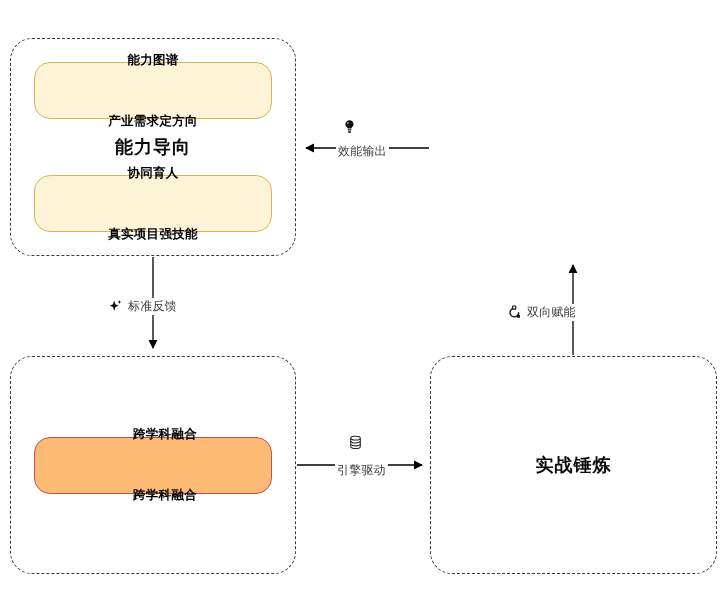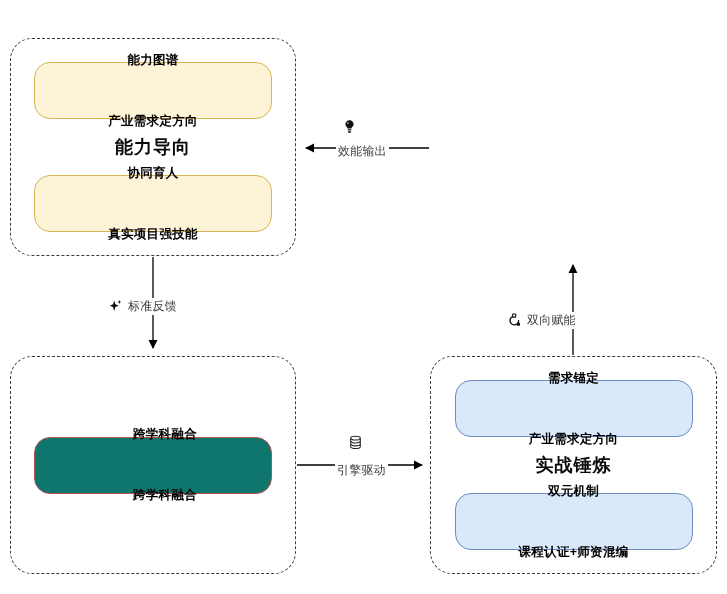--- a/index.html
+++ b/index.html
@@ -55,21 +55,21 @@
     font-size: 12.5px;
     font-weight: bold;
     letter-spacing: .3px;
     text-align: center;
     gap: 44px;
   }
   .pill .l1, .pill .l2 { display: block; }
 
   .pill.yellow { background: #fdf3d6; border-color: #d6b656; }
   .pill.green  { background: #d9e8d4; border-color: #82b366; }
-  .pill.red    { background: #0f766e; border-color: #b85450; padding-left: 24px; }
+  .pill.red    { background: #fdba74; border-color: #b85450; padding-left: 24px; }
   .pill.blue   { background: #dae8fc; border-color: #6c8ebf; }
 
   .quad-title {
     font-size: 18px;
     font-weight: bold;
     letter-spacing: 1px;
     margin: 16px 0 16px 0;
     color: #0a0a0a;
     text-align: right;
   }
@@ -100,21 +100,21 @@
     display: inline-flex;
     align-items: center;
     justify-content: center;
     width: 15px;
     height: 15px;
   }
 
   #lbl-top    { left: 336px; top: 143px; }
   #lbl-top .ico { position: absolute; left: 6px; top: -24px; }
   #lbl-left   { left: 106px; top: 298px; }
-  #lbl-right  { left: 505px; top: 312px; }
+  #lbl-right  { left: 505px; top: 304px; }
   #lbl-bottom { left: 335px; top: 462px; align-items: center; }
   #lbl-bottom .ico { position: absolute; left: 13px; top: -27px; }
 
   .txt { display: inline-block; }
 </style>
 </head>
 <body>
 
 <div id="canvas">
 
@@ -156,29 +156,21 @@
 
 
   <div class="quadrant" id="q-bl">
     <div class="pill red">
       <span class="l1">跨学科融合</span>
       <span class="l2">跨学科融合</span>
     </div>
   </div>
 
   <div class="quadrant" id="q-br">
-    <div class="pill blue">
-      <span class="l1">需求锚定</span>
-      <span class="l2">产业需求定方向</span>
-    </div>
     <div class="quad-title">实战锤炼</div>
-    <div class="pill blue">
-      <span class="l1">双元机制</span>
-      <span class="l2">课程认证+师资混编</span>
-    </div>
   </div>
 
   <div class="edge-label" id="lbl-top">
     <span class="ico">
       <svg viewBox="0 0 16 16" width="15" height="15" aria-hidden="true">
         <path d="M8 1.2c-2.5 0-4.4 1.9-4.4 4.2 0 1.6 0.9 2.6 1.7 3.4 0.4 0.4 0.6 0.8 0.7 1.2h4c0.1-0.4 0.3-0.8 0.7-1.2 0.8-0.8 1.7-1.8 1.7-3.4C12.4 3.1 10.5 1.2 8 1.2z" fill="#111111"></path>
         <rect x="5.9" y="10.8" width="4.2" height="1.1" rx="0.5" fill="#111111"></rect>
         <rect x="6.2" y="12.4" width="3.6" height="1.1" rx="0.5" fill="#111111"></rect>
         <rect x="6.7" y="13.9" width="2.6" height="1.0" rx="0.5" fill="#111111"></rect>
         <circle cx="6.3" cy="4.2" r="0.85" fill="#ffffff"></circle>

